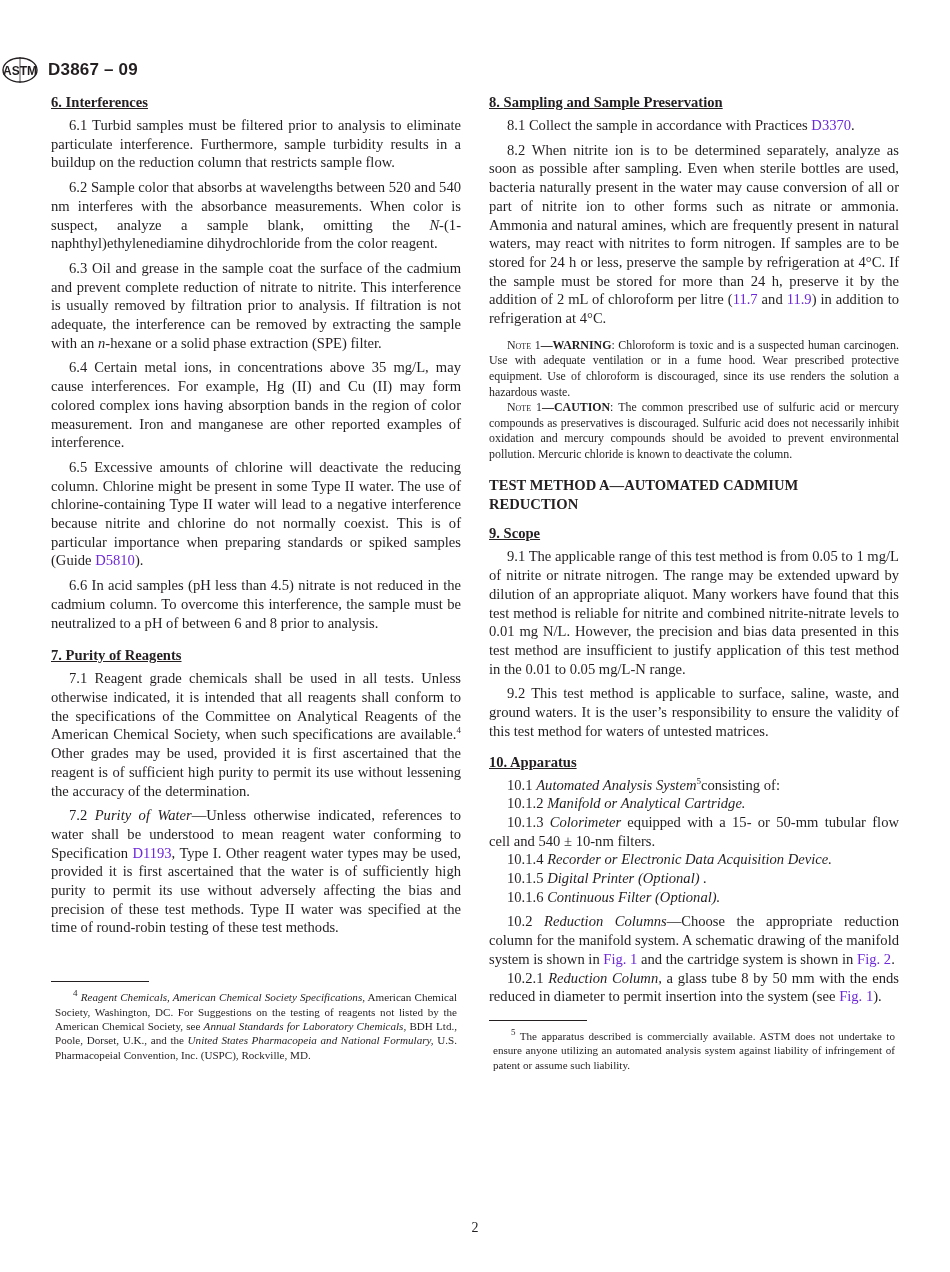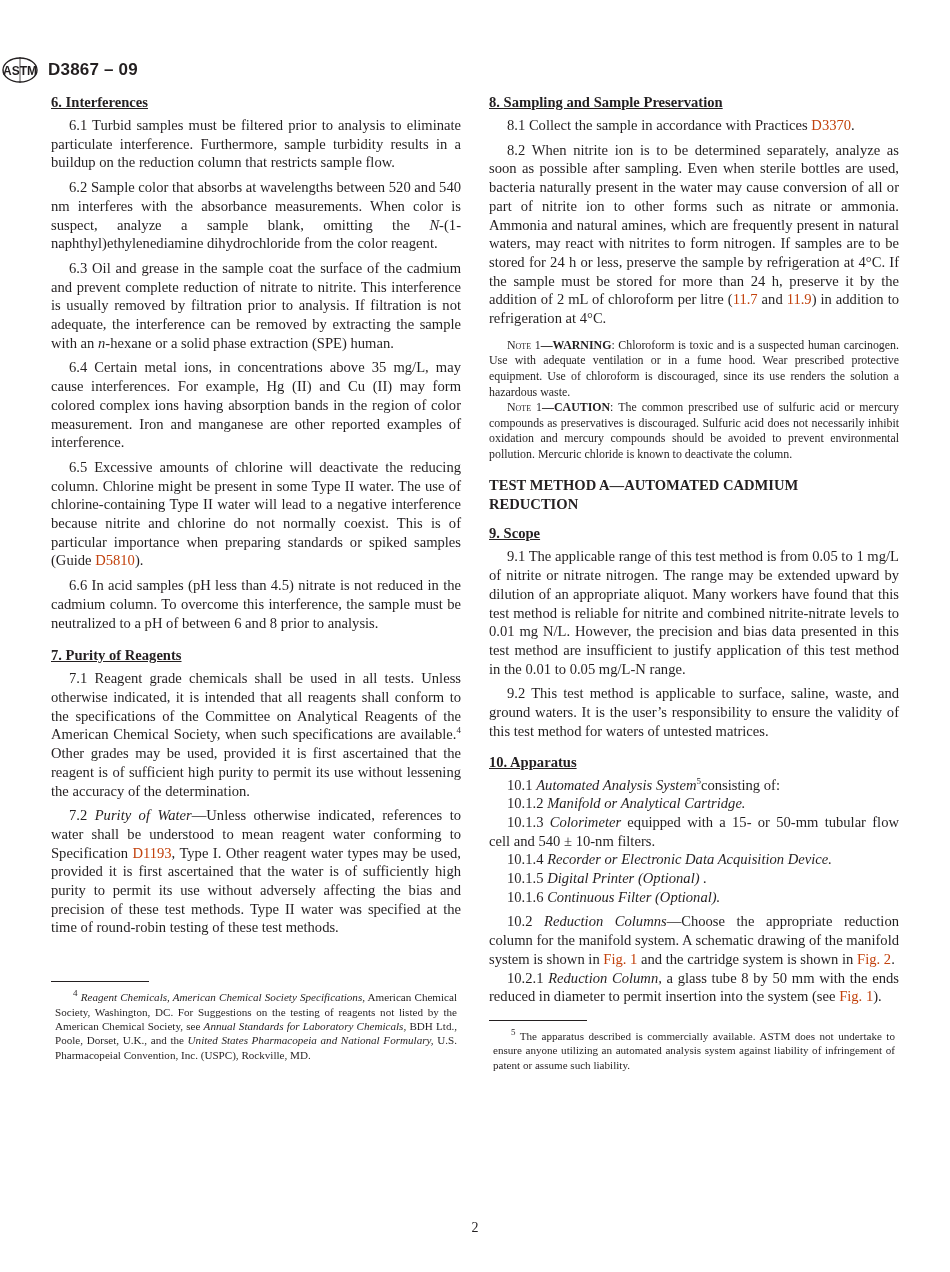--- a/index.html
+++ b/index.html
@@ -9,21 +9,21 @@
             height:28px; }
   .header .logo { display:inline-block; vertical-align:middle; width:40px; height:28px; }
   .header .code { display:inline-block; vertical-align:middle; font-family:"Liberation Sans","DejaVu Sans",sans-serif;
                   font-weight:bold; font-size:17px; margin-left:4px; letter-spacing:0.2px; }
   .col { position:absolute; top:93px; width:410px; font-size:14.6px; line-height:18.7px; text-align:justify; }
   .col.left { left:51px; }
   .col.right { left:489px; }
   h2 { font-size:14.6px; font-weight:bold; margin:0 0 4px 0; line-height:19px;text-decoration:underline; }
   p { margin:0 0 6px 0; text-indent:18px; hyphens:auto; }
   p.tight { margin:0; }
-  .link { color:#c2410c; cursor:pointer; }
+  .link { color:#6d28d9; cursor:pointer; }
   .note { font-size:11.9px; line-height:15.6px; margin:0; text-indent:18px; }
   .smallcaps { font-variant:small-caps; }
   .center-head { text-align:left; font-weight:bold; font-size:14.6px; line-height:19px; margin:14px 0 10px 0; }
   .fnrule { width:98px; border-top:1px solid #231f20; margin:0 0 8px 0; }
   .footnote { font-size:11.1px; line-height:14.4px; text-align:justify; text-indent:18px; margin:4px; }
   sup { font-size:9px; line-height:0; }
   .pagenum { position:absolute; top:1220px; left:0; width:950px; text-align:center; font-size:14px; }
 </style>
 </head>
 <body>
@@ -36,21 +36,21 @@
       <line x1="20" y1="1" x2="20" y2="27" stroke="#231f20" stroke-width="0.8"></line>
     </svg>
   </span>
   <span class="code">D3867 – 09</span>
 </div>
 
 <div class="col left">
   <h2>6.  Interferences</h2>
   <p>6.1 Turbid samples must be filtered prior to analysis to eliminate particulate interference. Furthermore, sample turbidity results in a buildup on the reduction column that restricts sample flow.</p>
   <p><span>6.2 Sample color that absorbs at wavelengths between 520 and 540 nm interferes with the absorbance measurements. When color is suspect, analyze a sample blank, omitting the </span><i>N</i><span>-(1-naphthyl)ethylenediamine dihydrochloride from the color reagent.</span></p>
-  <p><span>6.3 Oil and grease in the sample coat the surface of the cadmium and prevent complete reduction of nitrate to nitrite. This interference is usually removed by filtration prior to analysis. If filtration is not adequate, the interference can be removed by extracting the sample with an </span><i>n</i><span>-hexane or a solid phase extraction (SPE) human.</span></p>
+  <p><span>6.3 Oil and grease in the sample coat the surface of the cadmium and prevent complete reduction of nitrate to nitrite. This interference is usually removed by filtration prior to analysis. If filtration is not adequate, the interference can be removed by extracting the sample with an </span><i>n</i><span>-hexane or a solid phase extraction (SPE) filter.</span></p>
   <p>6.4 Certain metal ions, in concentrations above 35 mg/L, may cause interferences. For example, Hg (II) and Cu (II) may form colored complex ions having absorption bands in the region of color measurement. Iron and manganese are other reported examples of interference.</p>
   <p><span>6.5 Excessive amounts of chlorine will deactivate the reducing column. Chlorine might be present in some Type II water. The use of chlorine-containing Type II water will lead to a negative interference because nitrite and chlorine do not normally coexist. This is of particular importance when preparing standards or spiked samples (Guide </span><span class="link">D5810</span><span>).</span></p>
   <p style="margin-bottom:14px;">6.6 In acid samples (pH less than 4.5) nitrate is not reduced in the cadmium column. To overcome this interference, the sample must be neutralized to a pH of between 6 and 8 prior to analysis.</p>
 
   <h2>7.  Purity of Reagents</h2>
   <p><span>7.1 Reagent grade chemicals shall be used in all tests. Unless otherwise indicated, it is intended that all reagents shall conform to the specifications of the Committee on Analytical Reagents of the American Chemical Society, when such specifications are available.</span><sup>4</sup><span> Other grades may be used, provided it is first ascertained that the reagent is of sufficient high purity to permit its use without lessening the accuracy of the determination.</span></p>
   <p><span>7.2 </span><i>Purity of Water</i><span>—Unless otherwise indicated, references to water shall be understood to mean reagent water conforming to Specification </span><span class="link">D1193</span><span>, Type I. Other reagent water types may be used, provided it is first ascertained that the water is of sufficiently high purity to permit its use without adversely affecting the bias and precision of these test methods. Type II water was specified at the time of round-robin testing of these test methods.</span></p>
 
   <div style="height:38px;"></div>
   <div class="fnrule"></div>

